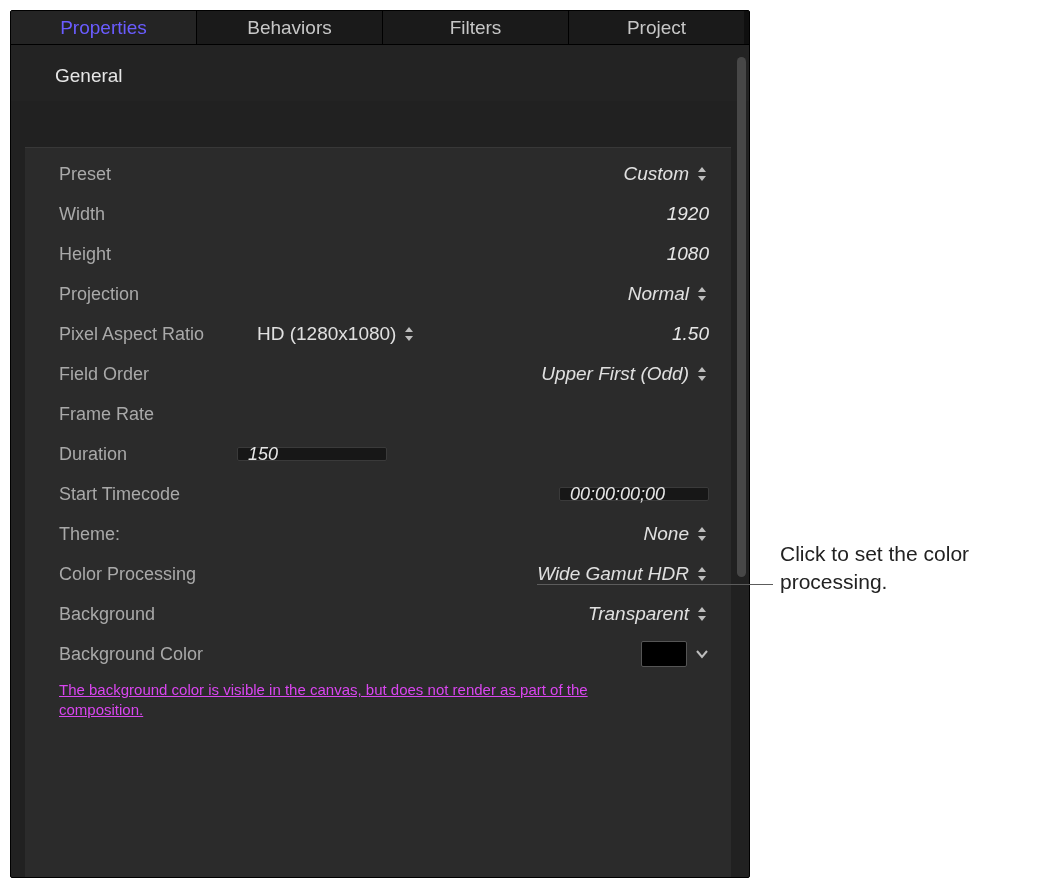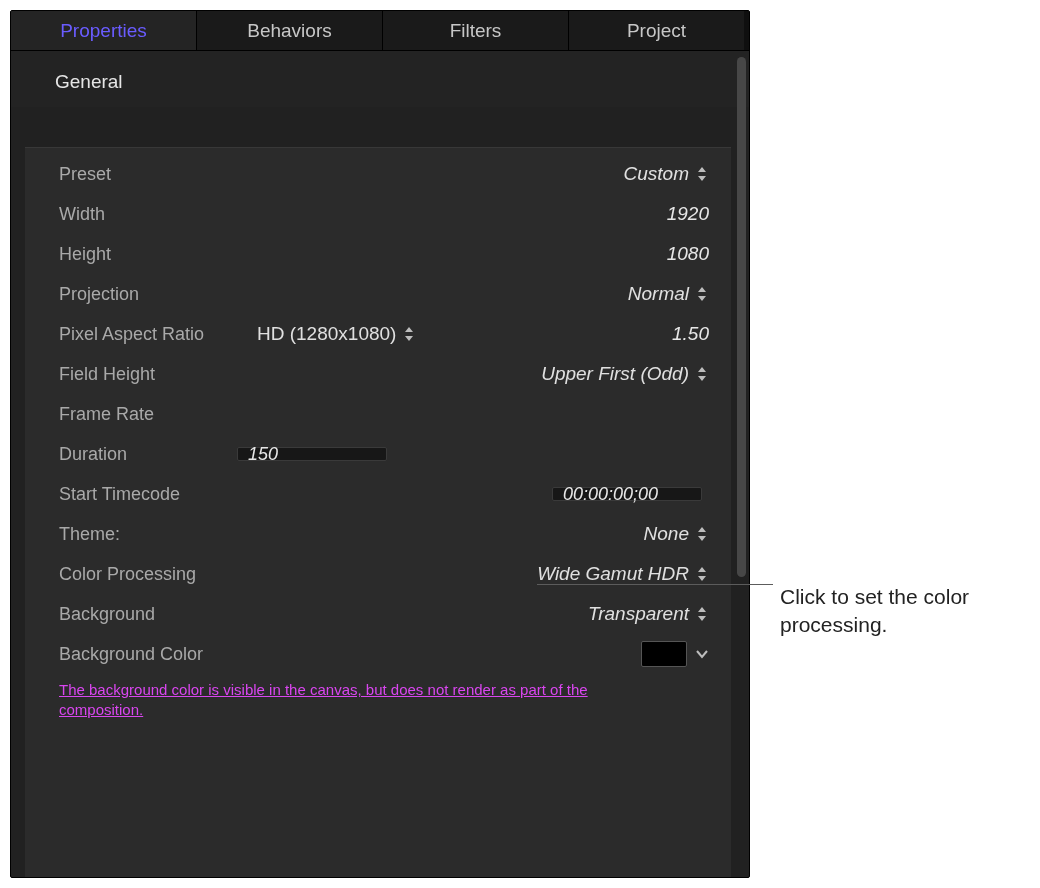--- a/index.html
+++ b/index.html
@@ -3,21 +3,21 @@
 <meta charset="utf-8">
 <style>
   * { box-sizing: border-box; margin: 0; padding: 0; }
   html, body { width: 1040px; height: 888px; background: #fff; font-family: -apple-system, "Helvetica Neue", Arial, sans-serif; }
   .stage { position: relative; width: 1040px; height: 888px; }
   .panel {
     position: absolute; left: 10px; top: 10px; width: 740px; height: 868px;
     background: #212121; border: 1px solid #000; border-radius: 2px; overflow: hidden;
     color: #c9c9c9;
   }
-  .tabbar { display: flex; height: 40px; background: #0f0f0f; border-bottom: 1px solid #000; }
+  .tabbar { display: flex; height: 34px; background: #0f0f0f; border-bottom: 1px solid #000; }
   .tab {
     display: flex; align-items: center; justify-content: center;
     font-size: 19px; color: #c7c7c7; background: #1a1a1a; border-right: 1px solid #000;
     cursor: pointer; user-select: none;
   }
   .tab.t0 { width: 186px; background: #242424; color: #6a5cff; border-right: 1px solid #000; }
   .tab.t1 { width: 186px; }
   .tab.t2 { width: 186px; }
   .tab.t3 { width: 175px; border-right: none; }
   .tabbar .spacer { flex: 1; background: #0f0f0f; }
@@ -55,21 +55,21 @@
   }
   .footnote { font-size: 15px; color: #d946ef; line-height: 1.35; padding: 6px 10px 0 22px; max-width: 590px; text-decoration: underline; }
   .scrollbar { position: absolute; right: 3px; top: 46px; width: 9px; height: 820px; border-radius: 5px; }
   .scrollbar-thumb { position: absolute; left: 0; top: 0; width: 100%; height: 520px; background: #474747; border-radius: 5px; }
 
   
   .callout-line {
     position: absolute; top: 584px; left: 537px; width: 236px; height: 1px; background: #5c5c5c;
   }
   .callout-text {
-    position: absolute; left: 780px; top: 583px; width: 240px;
+    position: absolute; left: 780px; top: 540px; width: 240px;
     font-size: 21px; color: #222; line-height: 1.35;
   }
 </style>
 </head>
 <body>
 
 <div class="stage">
 
   <div class="panel">
 
@@ -142,21 +142,21 @@
                 </svg>
             </span>
           </span>
         </div>
         <div class="tail">
           <span class="val-right">1.50</span>
         </div>
       </div>
 
       <div class="row">
-        <div class="label">Field Height</div>
+        <div class="label">Field Order</div>
         <div class="mid"></div>
         <div class="tail" style="width:240px;">
           <span class="dd">
             <span>Upper First (Odd)</span>
             <span class="stepper-icon">
               <svg width="10" height="14" viewBox="0 0 10 14">
                   <path d="M5 0 L9 5 H1 Z M5 14 L1 9 H9 Z" fill="#bdbdbd"></path>
                 </svg>
             </span>
           </span>
@@ -173,21 +173,21 @@
         <div class="tail" style="justify-content:flex-start;">
           <div class="input-box">
             <span>150</span>
           </div>
         </div>
       </div>
 
       <div class="row">
         <div class="label">Start Timecode</div>
         <div class="mid"></div>
-        <div class="tail" style="justify-content:center;">
+        <div class="tail" style="justify-content:flex-end;">
           <div class="input-box">
             <span>00:00:00;00</span>
           </div>
         </div>
       </div>
 
       <div class="row">
         <div class="label">Theme:</div>
         <div class="mid"></div>
         <div class="tail">

